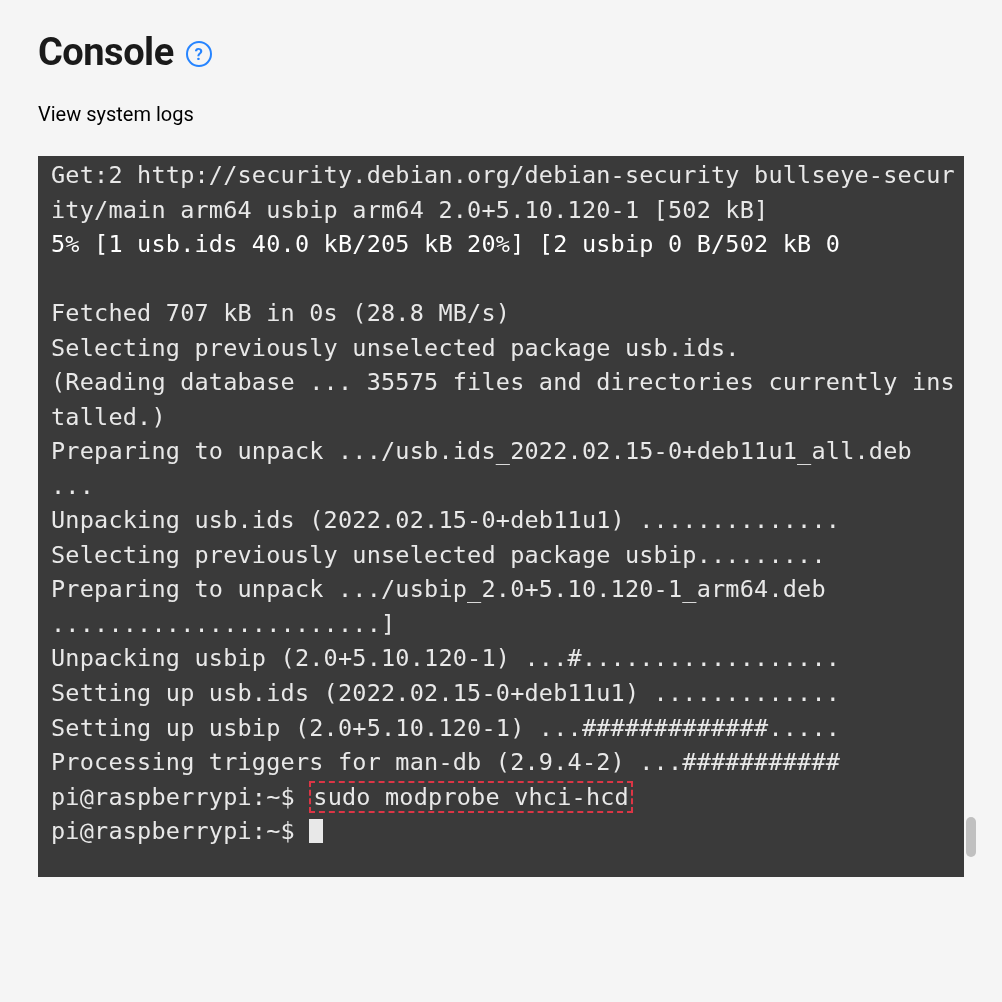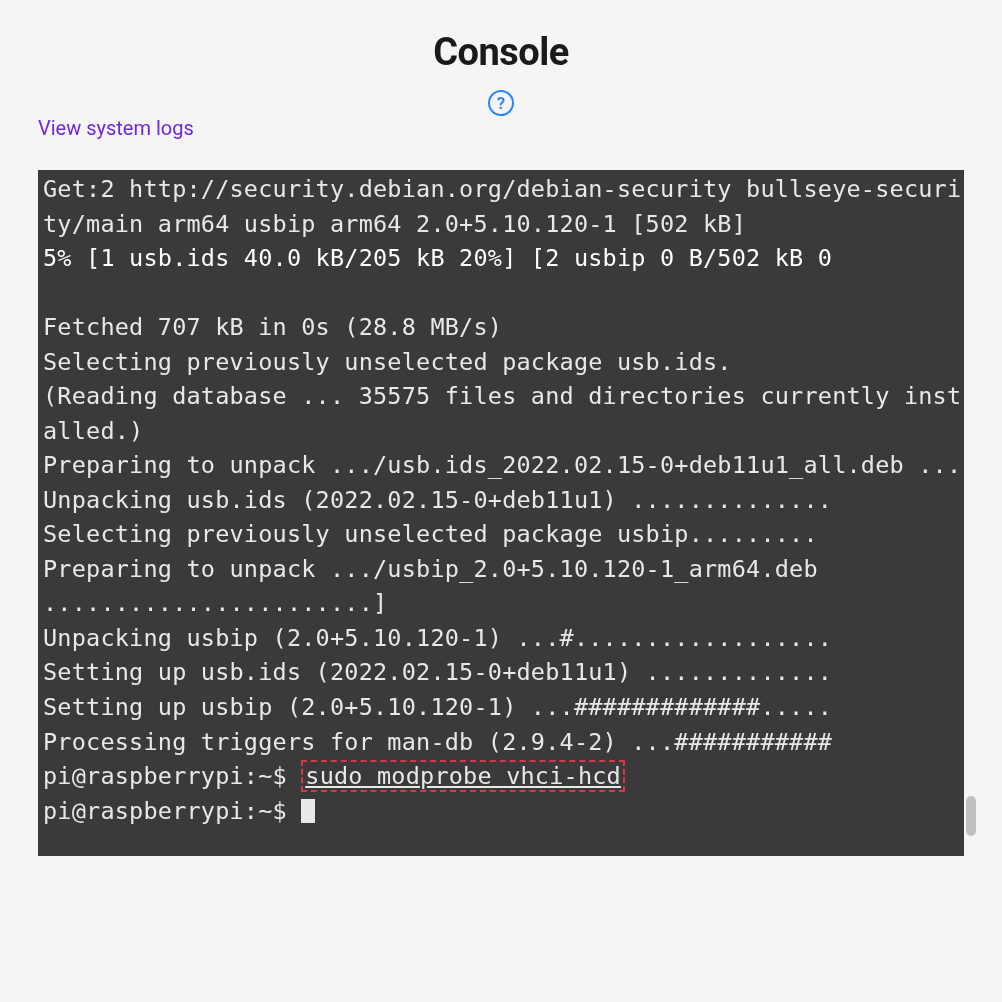--- a/index.html
+++ b/index.html
@@ -14,21 +14,20 @@
       width: 1002px;
       height: 1002px;
     }
     .header {
       margin-bottom: 30px;
     }
     .title-row {
       display: flex;
       align-items: center;
       gap: 12px;
-      flex-direction: column;
     }
     .title {
       font-size: 38px;
       font-weight: 700;
       color: #1a1a1a;
       letter-spacing: -0.5px;
     }
     .help-icon {
       width: 26px;
       height: 26px;
@@ -38,50 +37,49 @@
       align-items: center;
       justify-content: center;
       color: #2684ff;
       font-size: 17px;
       font-weight: 600;
       cursor: pointer;
       margin-top: 4px;
     }
     .subtitle {
       font-size: 20px;
-      color: #6d28d9;
-      margin-top: 0;
+      color: #000000;
+      margin-top: 28px;
     }
     .console-wrapper {
       position: relative;
     }
     .console {
       background: #3a3a3a;
       color: #e8e8e8;
       font-family: 'SF Mono', 'Monaco', 'Menlo', 'Consolas', monospace;
       font-size: 23.5px;
       line-height: 1.47;
-      padding: 2px 0 28px 5px;
+      padding: 2px 0 28px 13px;
       white-space: pre-wrap;
       word-break: break-all;
       overflow: hidden;
       letter-spacing: 0.2px;
     }
     .console-line {
       white-space: pre-wrap;
       word-break: break-all;
     }
     .yellow {
       color: #ffffff;
     }
     .highlight-cmd {
       border: 2.5px dashed #dc3545;
       padding: 0 2px;
       display: inline;
-      text-decoration: underline;
     }
     .scrollbar {
       position: absolute;
       right: -14px;
       top: 0;
       bottom: 0;
       width: 14px;
     }
     .scrollbar-thumb {
       position: absolute;

